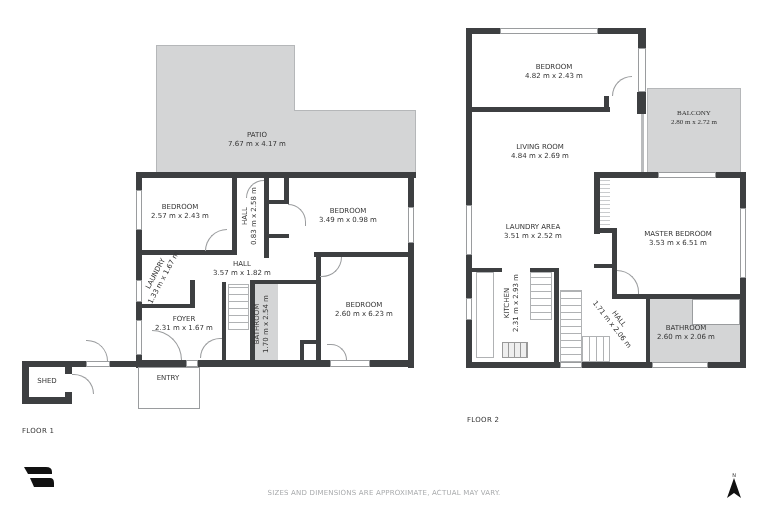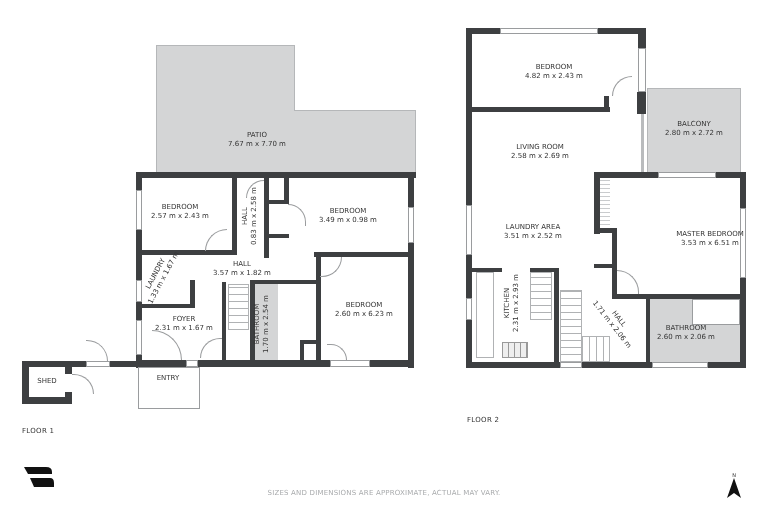--- a/index.html
+++ b/index.html
@@ -24,21 +24,21 @@
 <body>
 
 <div>
 
   <div>
 
     <div class="gray" style="left:156px;top:45px;width:139px;height:128px;border:1px solid #b5b7b9;"></div>
     <div class="gray" style="left:294px;top:110px;width:122px;height:63px;border:1px solid #b5b7b9;border-left:none;"></div>
     <div class="lbl" style="left:257px;top:140px;">
       <span>PATIO</span>
-        <span>7.67 m x 7.70 m</span>
+        <span>7.67 m x 4.17 m</span>
     </div>
 
     <div class="wall" style="left:136px;top:172px;width:280px;height:6px;"></div>
     <div class="wall" style="left:136px;top:172px;width:6px;height:196px;"></div>
     <div class="wall" style="left:408px;top:172px;width:6px;height:196px;"></div>
     <div class="wall" style="left:136px;top:360px;width:278px;height:7px;"></div>
 
     <div class="win" style="left:136px;top:190px;width:6px;height:40px;"></div>
     <div class="win" style="left:136px;top:280px;width:6px;height:22px;"></div>
     <div class="win" style="left:136px;top:320px;width:6px;height:35px;"></div>
@@ -124,21 +124,21 @@
       <span>BEDROOM</span>
         <span>2.60 m x 6.23 m</span>
     </div>
 
     <div class="floor-label" style="left:22px;top:427px;">FLOOR 1</div>
   </div>
 
   <div>
 
     <div class="gray" style="left:647px;top:88px;width:94px;height:86px;border:1px solid #b5b7b9;"></div>
-    <div class="lbl" style="left:694px;top:129px;">
+    <div class="lbl" style="left:694px;top:118px;font-family:Liberation Serif, serif;">
       <span>BALCONY</span>
         <span>2.80 m x 2.72 m</span>
     </div>
 
     <div class="wall" style="left:466px;top:28px;width:6px;height:340px;"></div>
     <div class="wall" style="left:466px;top:28px;width:180px;height:6px;"></div>
     <div class="win" style="left:500px;top:28px;width:98px;height:6px;"></div>
     <div class="wall" style="left:638px;top:28px;width:8px;height:20px;"></div>
     <div class="win" style="left:638px;top:48px;width:8px;height:44px;"></div>
     <div class="wall" style="left:637px;top:92px;width:9px;height:22px;"></div>
@@ -179,27 +179,27 @@
     <div class="thin" style="left:692px;top:299px;width:48px;height:26px;background:#fff;border:1px solid #9a9c9e;"></div>
 
     <div class="door" style="left:617px;top:270px;width:22px;height:24px;border-radius:0 24px 0 0;border-left:none;border-bottom:none;"></div>
 
     <div class="lbl" style="left:554px;top:72px;">
       <span>BEDROOM</span>
         <span>4.82 m x 2.43 m</span>
     </div>
     <div class="lbl" style="left:540px;top:152px;">
       <span>LIVING ROOM</span>
-        <span>2.58 m x 2.69 m</span>
+        <span>4.84 m x 2.69 m</span>
     </div>
     <div class="lbl" style="left:533px;top:232px;">
       <span>LAUNDRY AREA</span>
         <span>3.51 m x 2.52 m</span>
     </div>
-    <div class="lbl" style="left:678px;top:239px;margin-left:32px;">
+    <div class="lbl" style="left:678px;top:239px;">
       <span>MASTER BEDROOM</span>
         <span>3.53 m x 6.51 m</span>
     </div>
     <div class="lbl rot" style="left:512px;top:303px;">
       <span>KITCHEN</span>
         <span>2.31 m x 2.93 m</span>
     </div>
     <div class="lbl rot45" style="left:615px;top:322px;">
       <span>HALL</span>
         <span>1.71 m x 2.06 m</span>

